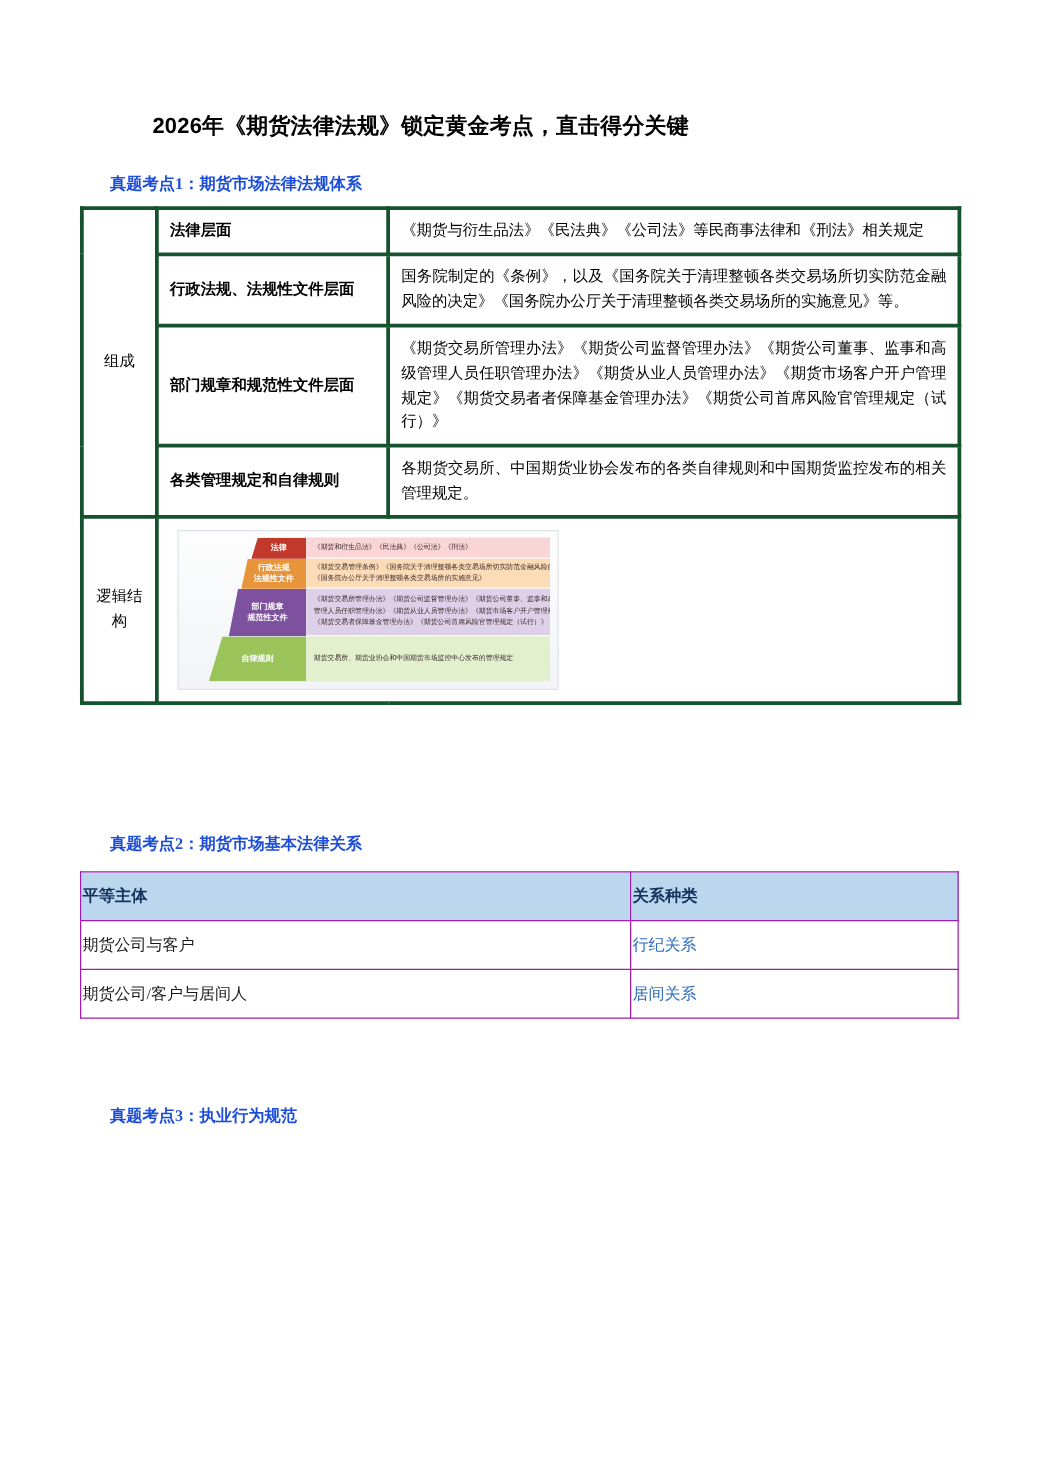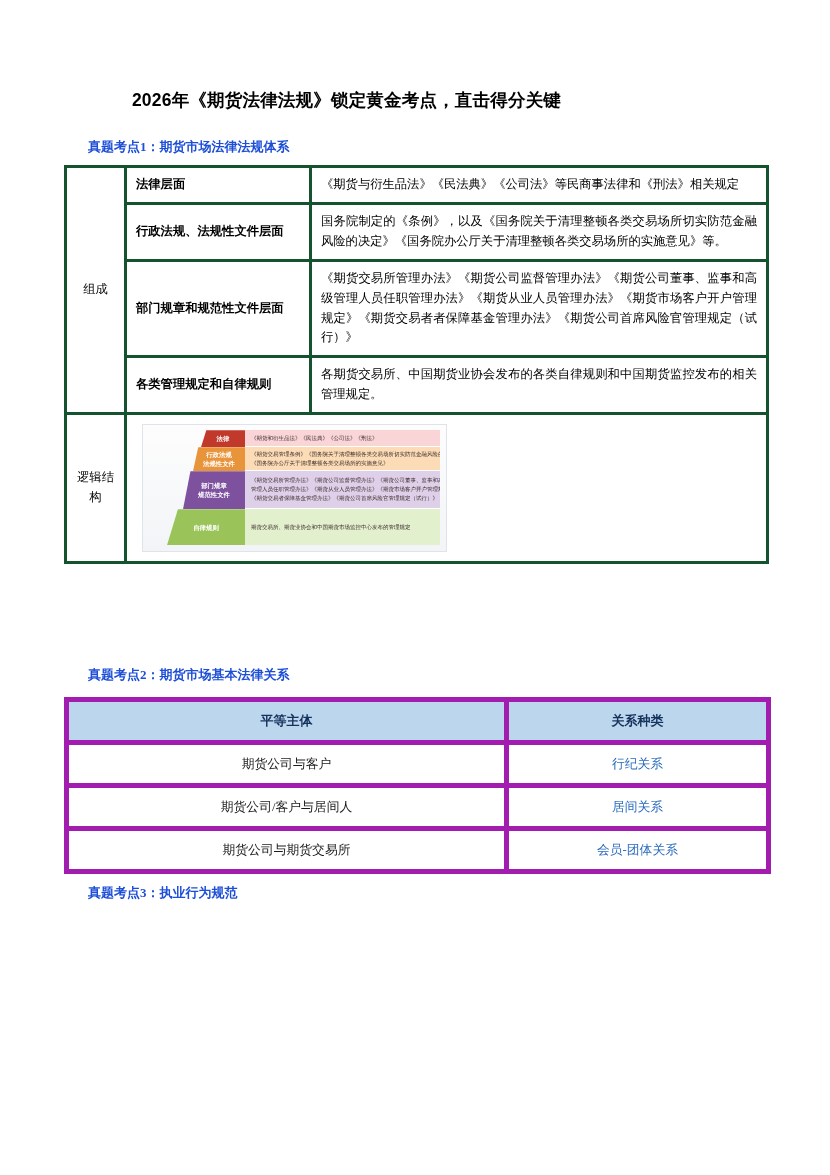--- a/index.html
+++ b/index.html
@@ -27,21 +27,20 @@
     position: absolute;
     left: 0;
     top: 88px;
     width: 673px;
     text-align: center;
     font-family: "Liberation Sans", "DejaVu Sans", sans-serif;
     font-weight: bold;
     font-size: 17.5px;
     letter-spacing: 0.2px;
     color: #000000;
-    padding-left: 10px;
   }
 
   
   .section-heading {
     position: absolute;
     left: 88px;
     font-family: "Liberation Serif", "DejaVu Serif", serif;
     font-weight: bold;
     font-size: 13px;
     color: #1d4ed8;
@@ -165,22 +164,22 @@
   
   .table2 {
     position: absolute;
     left: 64px;
     top: 697px;
     width: 702px;
     border-collapse: collapse;
     table-layout: fixed;
   }
   .table2 th, .table2 td {
-    border: 5px solid #a21caf;
-    text-align: center;
+    border: 1px solid #a21caf;
+    text-align: left;
     vertical-align: middle;
     height: 36px;
     font-size: 12.8px;
   }
   .table2 thead th {
     background: #bcd6ee;
     font-family: "Liberation Sans", "DejaVu Sans", sans-serif;
     font-weight: bold;
     color: #14325c;
     font-size: 13px;
@@ -297,22 +296,18 @@
     </thead>
     <tbody>
       <tr>
         <td class="subject">期货公司与客户</td>
         <td class="relation">行纪关系</td>
       </tr>
       <tr>
         <td class="subject">期货公司/客户与居间人</td>
         <td class="relation">居间关系</td>
       </tr>
-      <tr>
-        <td class="subject">期货公司与期货交易所</td>
-        <td class="relation">会员-团体关系</td>
-      </tr>
     </tbody>
   </table>
 
   <div class="section-heading" id="heading-3">真题考点3：执业行为规范</div>
 
 </div>
 
 </body></html>

